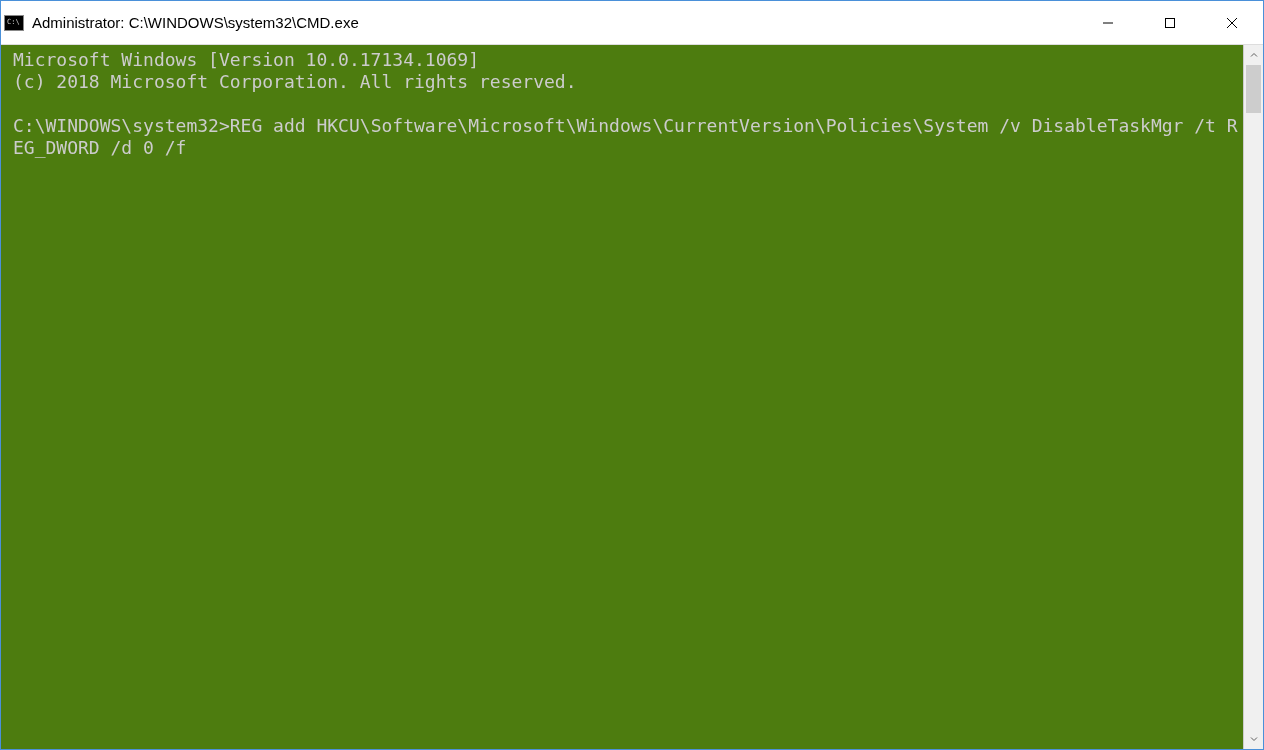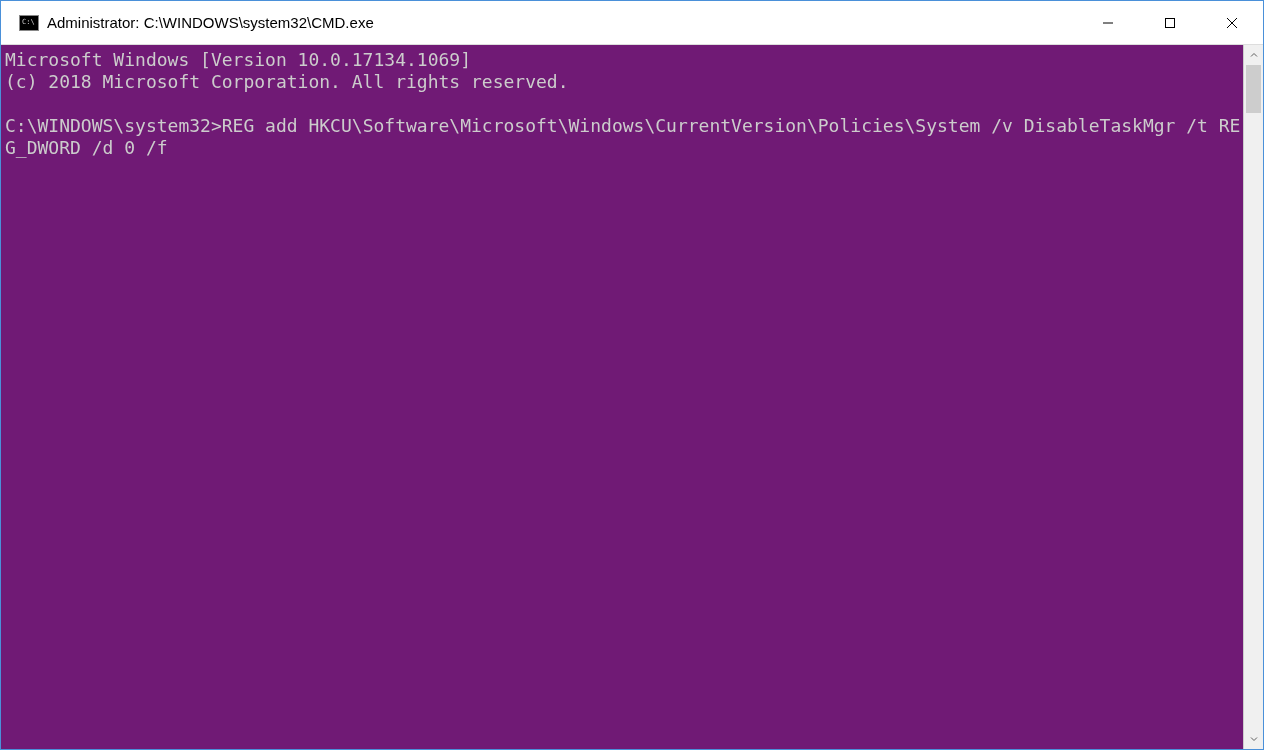--- a/index.html
+++ b/index.html
@@ -20,21 +20,21 @@
       background: #fff;
       border: 1px solid #4a90d9;
       display: flex;
       flex-direction: column;
     }
     .titlebar {
       height: 44px;
       background: #ffffff;
       display: flex;
       align-items: center;
-      padding-left: 18px;
+      padding-left: 3px;
       border-bottom: 1px solid #ddd;
     }
     .titlebar-icon {
       width: 20px;
       height: 16px;
       background: #000;
       border: 1px solid #888;
       position: relative;
       margin-right: 8px;
       display: flex;
@@ -73,26 +73,26 @@
       height: 12px;
     }
     .console-wrap {
       flex: 1;
       display: flex;
       background: #0c0c0c;
       position: relative;
     }
     .console {
       flex: 1;
-      background: #701a75;
+      background: #4d7c0f;
       color: #cccccc;
       font-family: Consolas, "Lucida Console", monospace;
       font-size: 18px;
       line-height: 22px;
-      padding: 4px 0 0 4px;
+      padding: 4px 0 0 12px;
       white-space: pre-wrap;
       word-break: break-all;
       overflow: hidden;
     }
     .scrollbar {
       width: 20px;
       background: #f0f0f0;
       display: flex;
       flex-direction: column;
       border-left: 1px solid #ccc;

